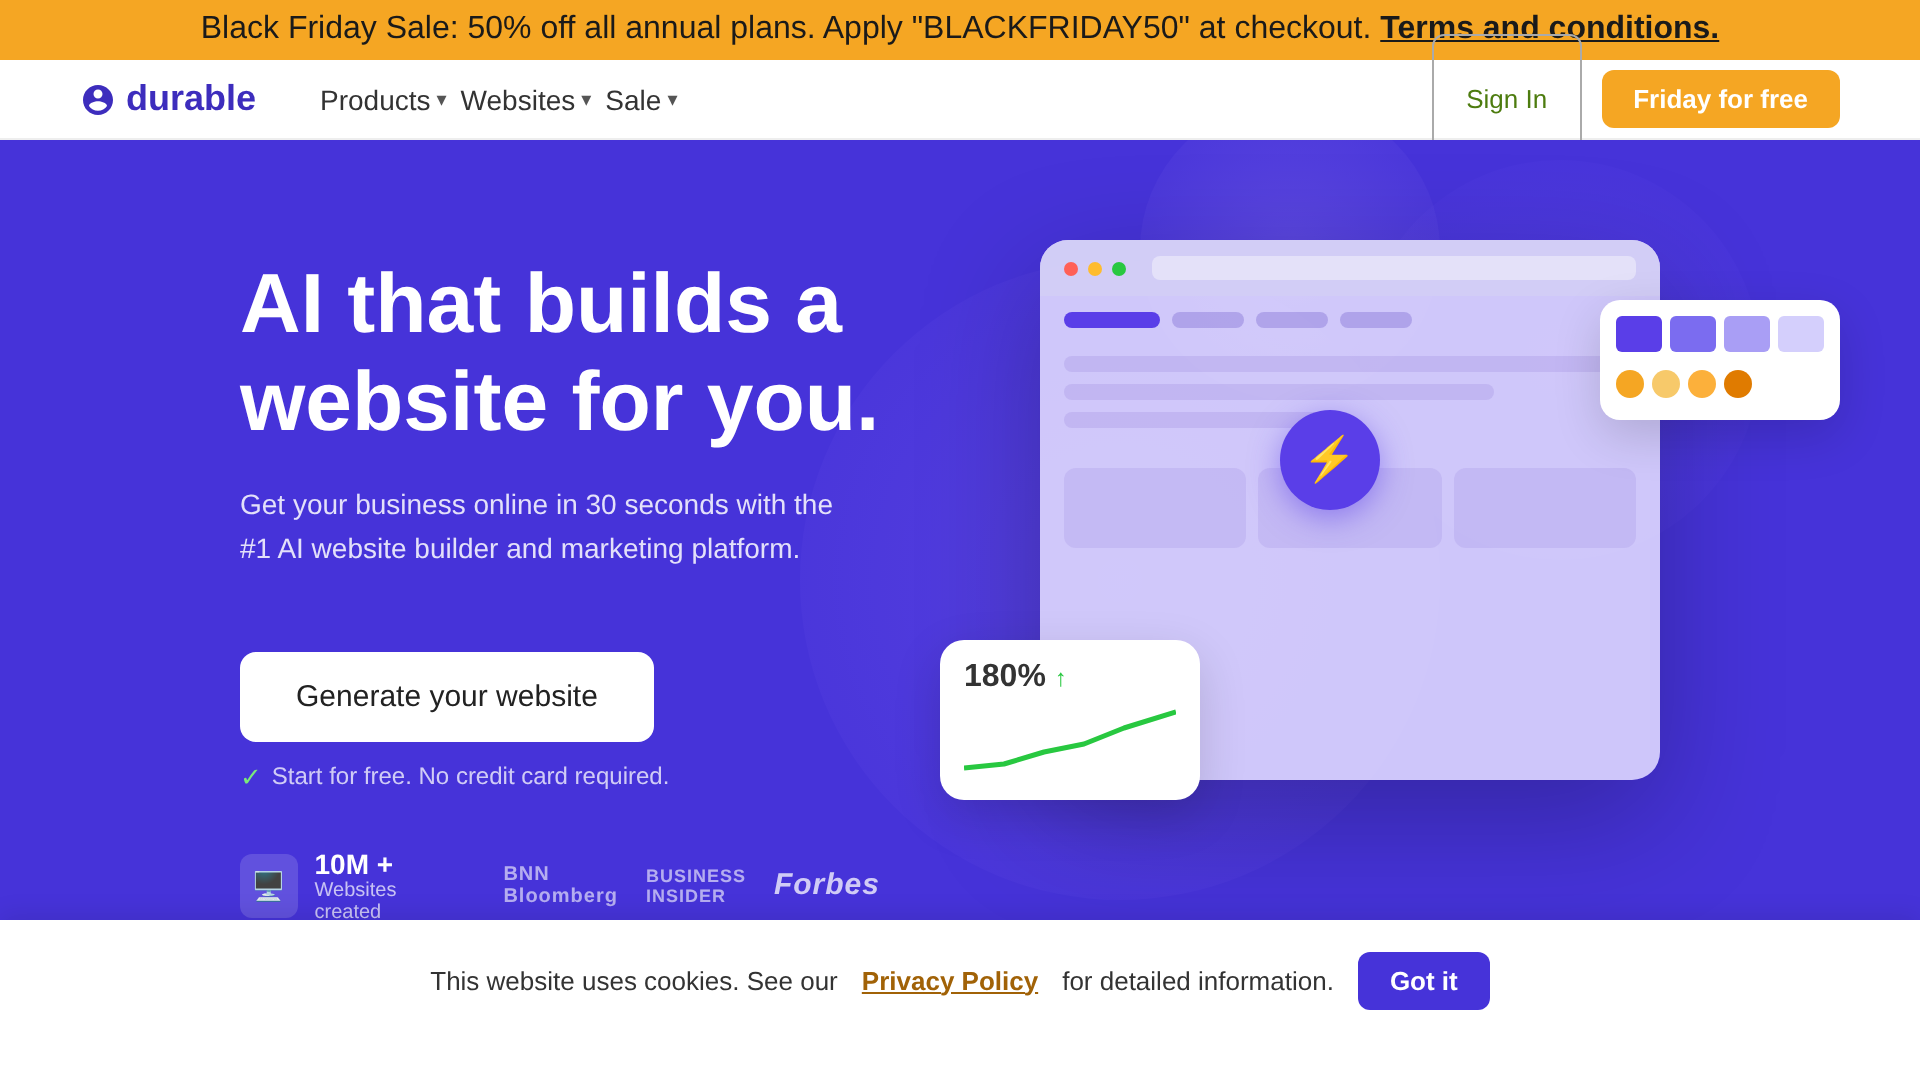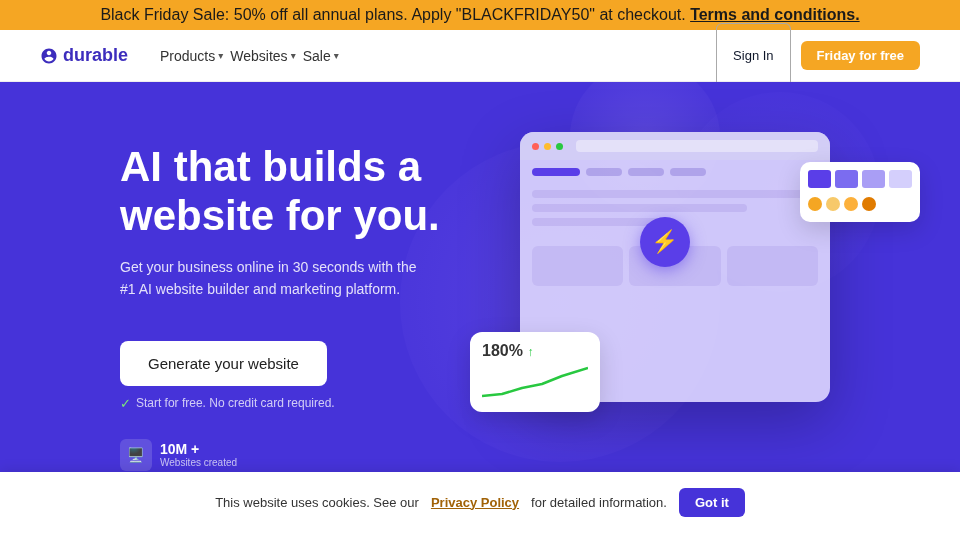--- a/index.html
+++ b/index.html
@@ -14,21 +14,21 @@
       color: #1a1a1a;
     }
     #banner a { color: #1a1a1a; font-weight: 600; text-decoration: underline; }
 
     
     #nav {
       background: #fff;
       display: flex;
       align-items: center;
       padding: 0 40px;
-      height: 52px;
+      height: 40px;
       border-bottom: 1px solid #eee;
     }
     #logo {
       display: flex;
       align-items: center;
       font-weight: 700;
       font-size: 18px;
       color: #3d2dbd;
       margin-right: 32px;
       gap: 5px;
@@ -59,21 +59,21 @@
       display: flex;
       gap: 10px;
       align-items: center;
     }
     .btn-signin {
       padding: 24px 16px;
       border: 1.5px solid #aaa;
       border-radius: 6px;
       background: transparent;
       font-size: 13px;
-      color: #0f172a;
+      color: #4d7c0f;
       cursor: pointer;
     }
     .btn-start {
       padding: 7px 16px;
       border: none;
       border-radius: 6px;
       background: #F5A623;
       font-size: 13px;
       font-weight: 600;
       color: #fff;
@@ -406,20 +406,25 @@
 
     
     <div class="stats-row">
       <div class="stat-item">
         <div class="stat-icon-box">🖥️</div>
         <div class="stat-text-block">
           <div class="big">10M +</div>
           <div class="small">Websites created</div>
         </div>
       </div>
+      <div class="press-logos">
+        <span class="press-logo bloomberg">BNN<br>Bloomberg</span>
+        <span class="press-logo business-insider">BUSINESS<br>INSIDER</span>
+        <span class="press-logo forbes">Forbes</span>
+      </div>
     </div>
   </div>
 
   <div class="hero-illustration">
 
     <div class="browser-mock">
       <div class="browser-titlebar">
         <div class="browser-dot red"></div>
         <div class="browser-dot yellow"></div>
         <div class="browser-dot green"></div>

